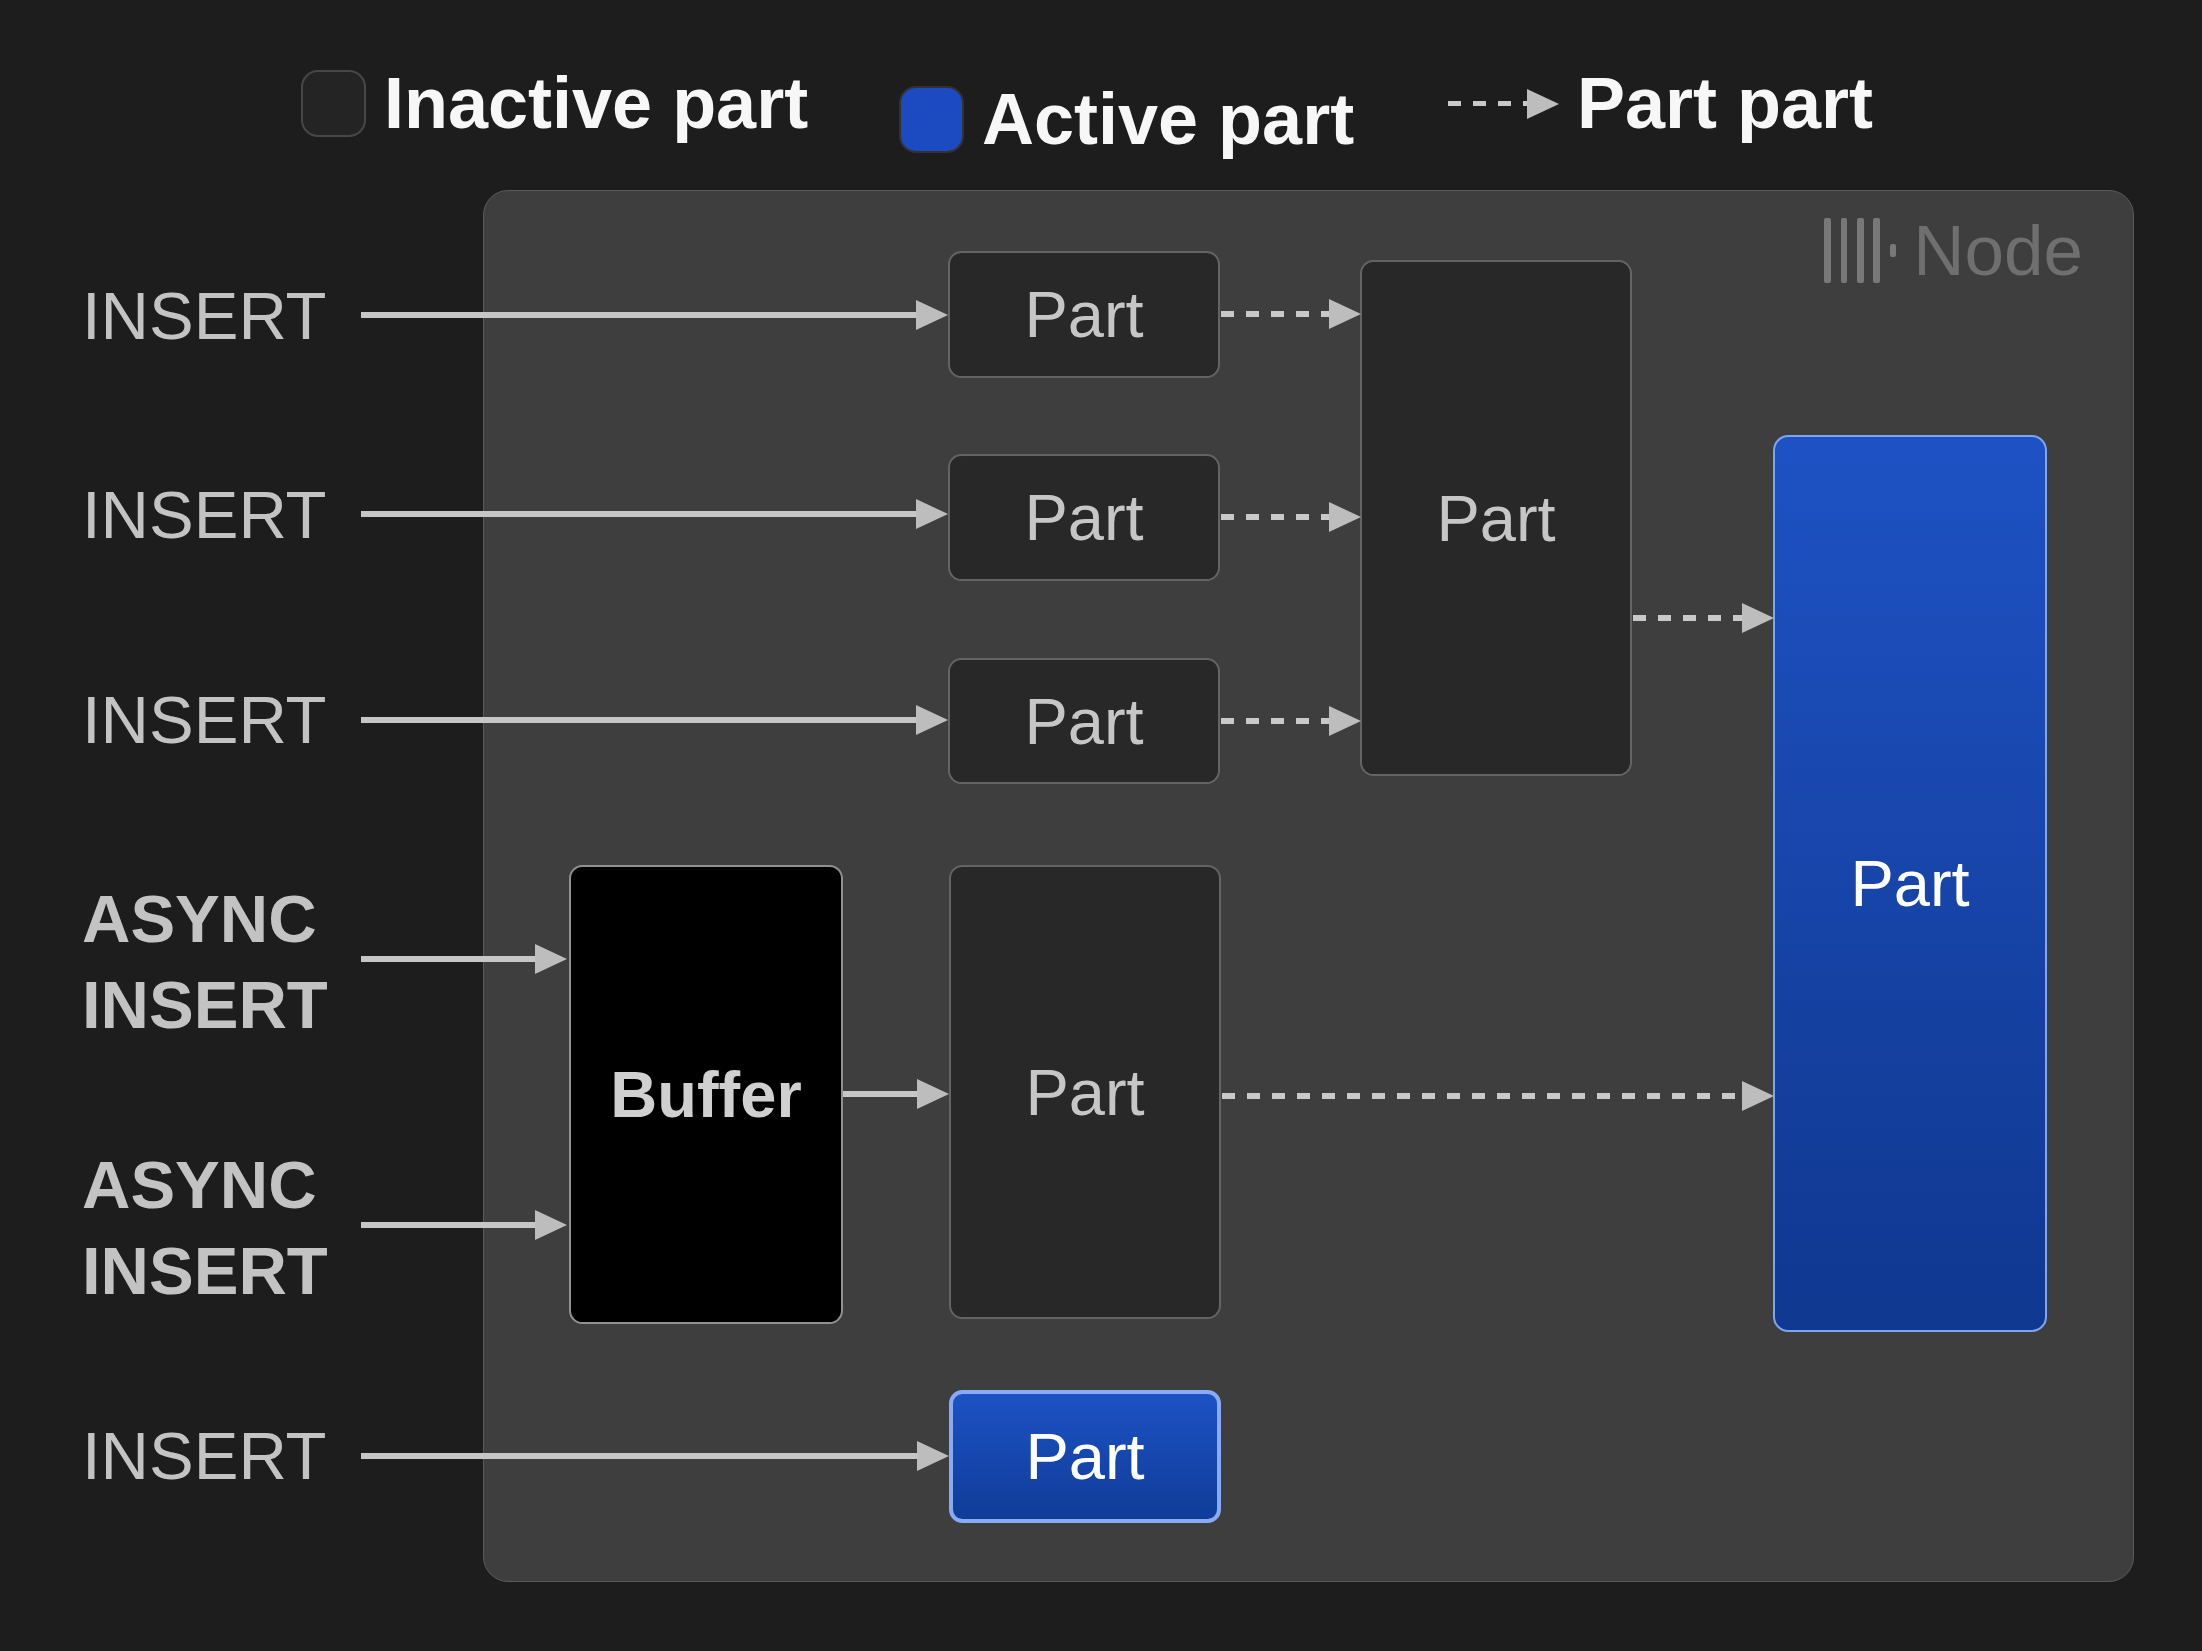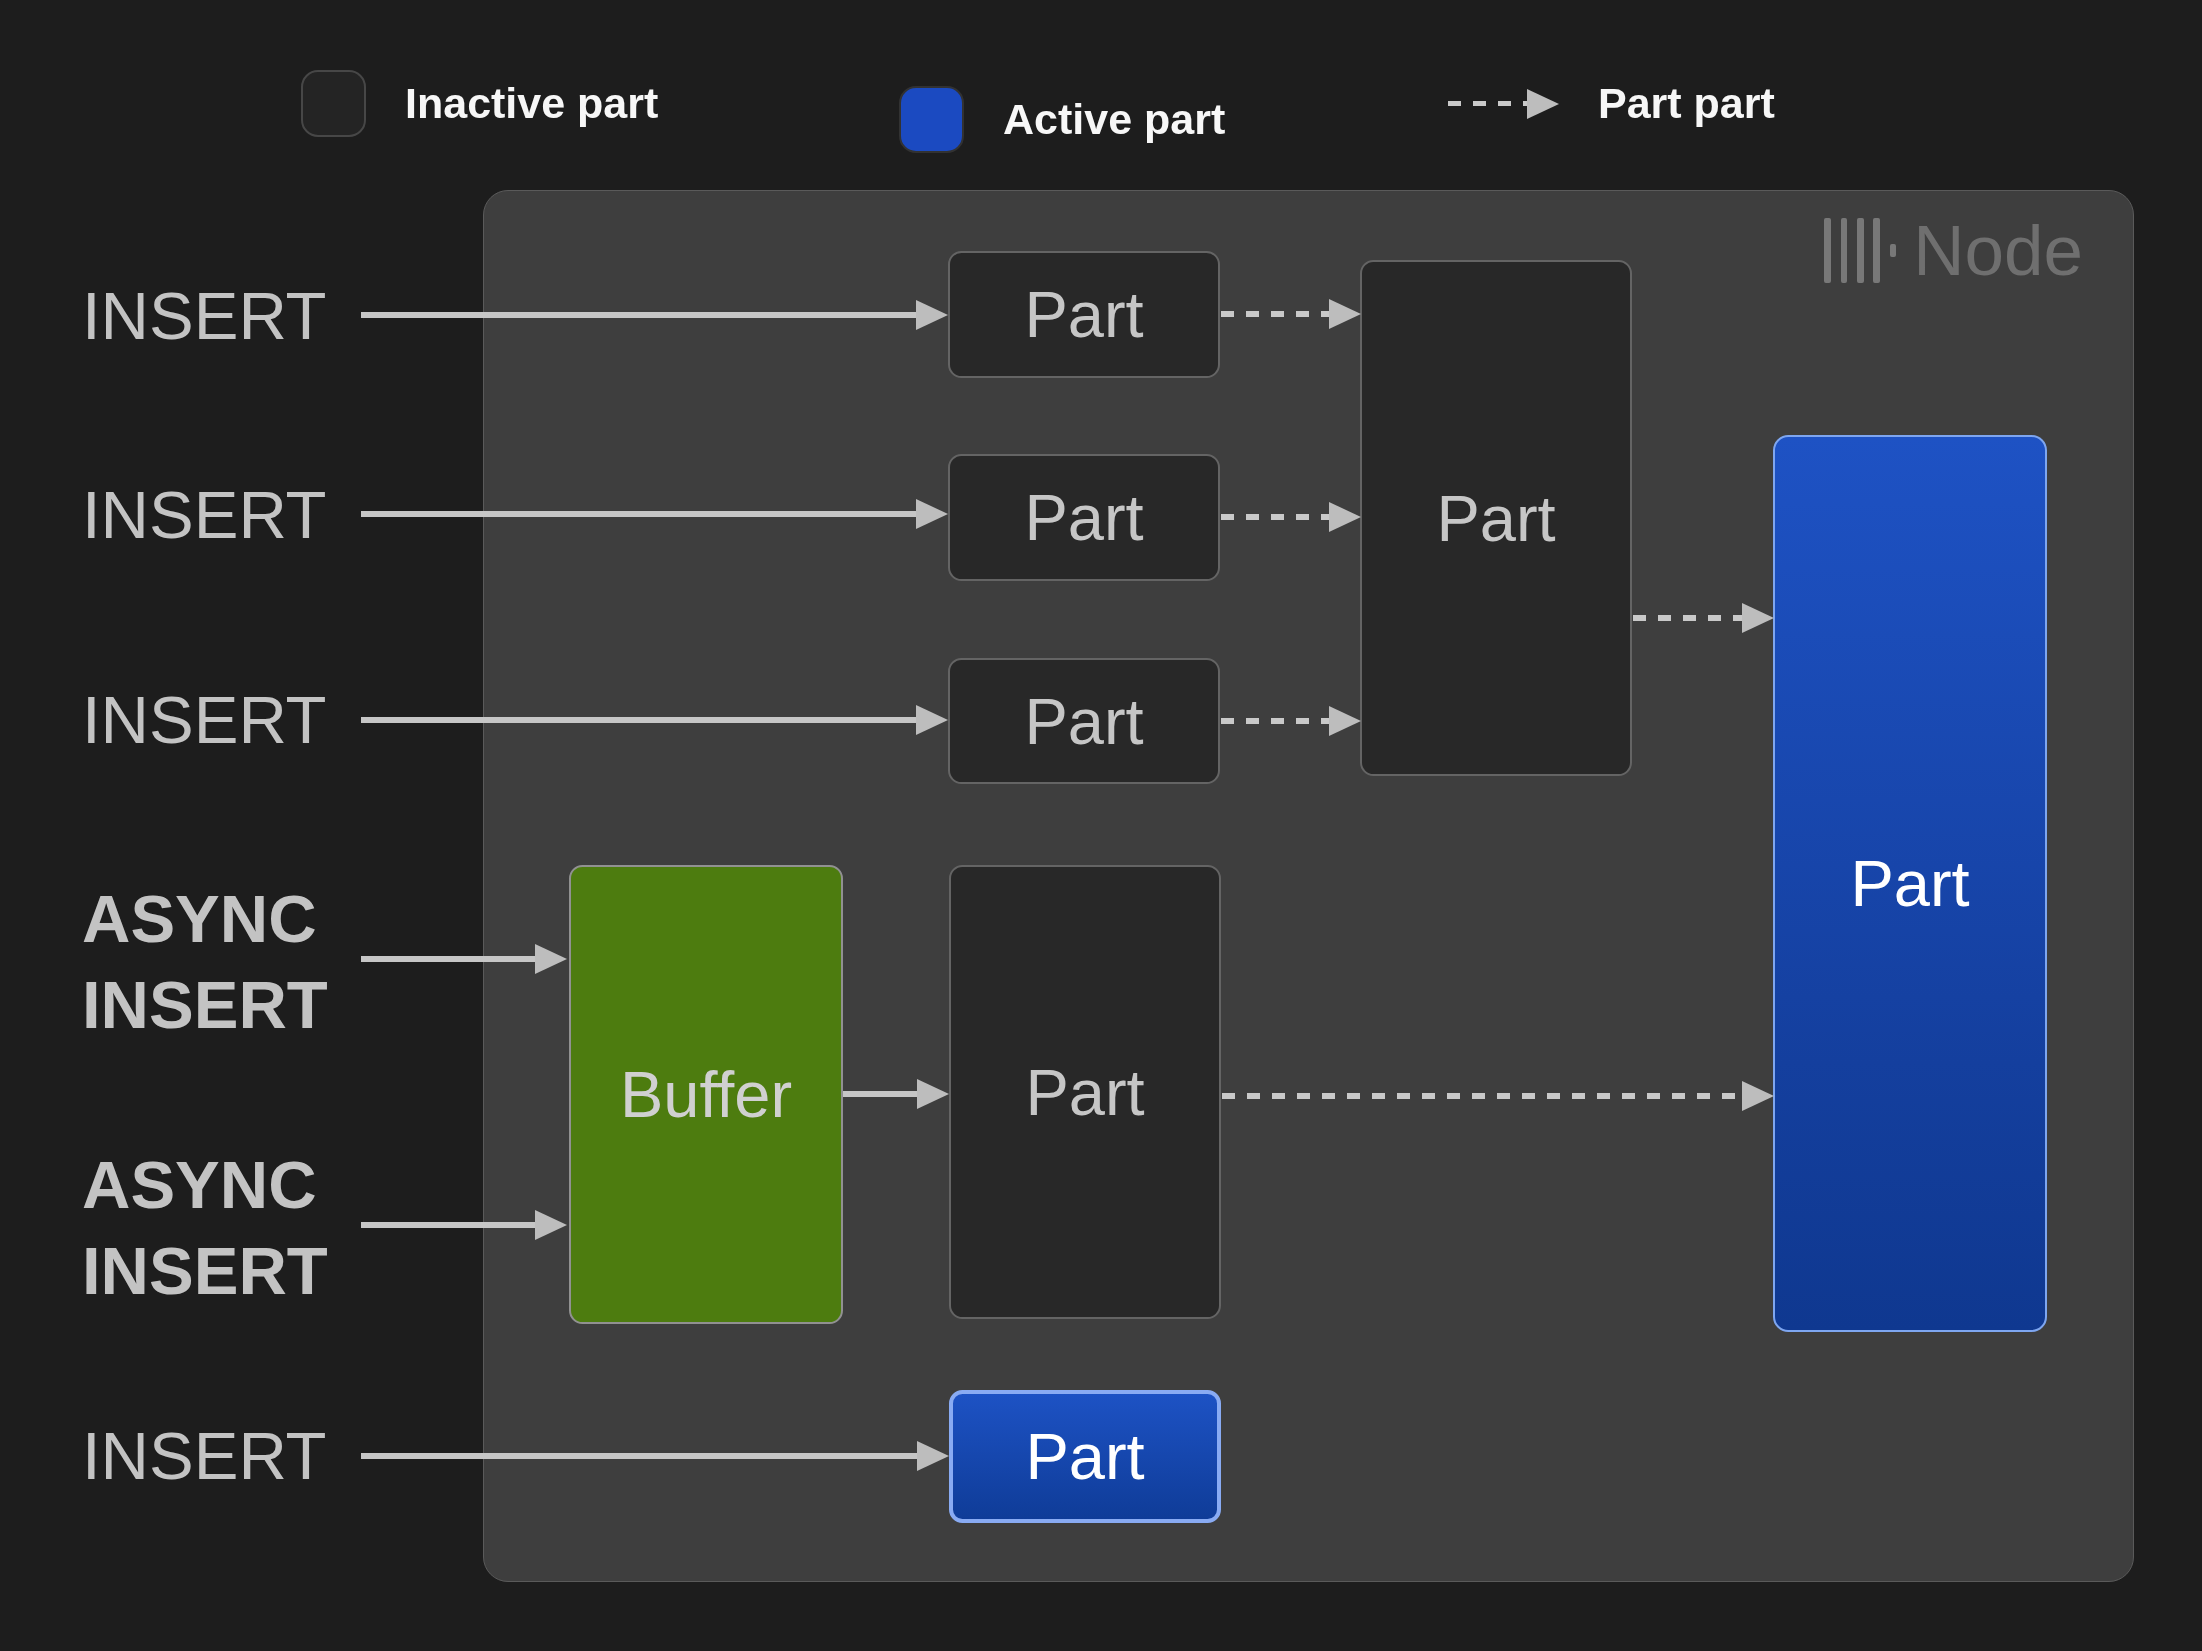--- a/index.html
+++ b/index.html
@@ -11,22 +11,22 @@
     position:relative;
   }
   .abs { position:absolute; }
 
   
   .legend-item { position:absolute; display:flex; align-items:center; height:69px; }
   .swatch { width:65px; height:67px; border-radius:17px; flex:0 0 auto; }
   .swatch.inactive { background:#242424; border:2.9px solid #474747; }
   .swatch.active   { background:#1b4ac1; border:2.9px solid #323232; }
   .legend-label {
-    color:#f7f7f7; font-size:43px; font-weight:600; line-height:69px;
-    margin-left:39px; white-space:nowrap;
+    color:#f7f7f7; font-size:72px; font-weight:600; line-height:69px;
+    margin-left:18px; white-space:nowrap;
   }
 
   
   .arrow { position:absolute; display:flex; align-items:center; height:32.5px; }
   .shaft { flex:1; height:5.7px; background:#c6c6c6; }
   .shaft.dashed {
     background:repeating-linear-gradient(90deg,#c9c9c9 0 13.4px,rgba(0,0,0,0) 13.4px 25px);
   }
   .head {
     width:0; height:0; flex:0 0 auto;
@@ -45,21 +45,21 @@
   .ch-logo .bar { width:6.7px; height:65px; background:#787878; border-radius:1.9px; }
   .ch-logo .bar.short { height:13.4px; }
   .node-title { color:#6f6f6f; font-size:71px; font-weight:500; line-height:65px; }
 
   
   .box {
     position:absolute; display:flex; align-items:center; justify-content:center;
     border-radius:13.4px; font-size:65px; font-weight:400;
   }
   .box.inactive { background:#282828; border:2.9px solid #646464; color:#c6c6c6; }
-  .box.buffer   { background:#4d7c0f; border:2.9px solid #919191; color:#d0d0d0; }
+  .box.buffer   { background:#000000; border:2.9px solid #919191; color:#d0d0d0;font-weight:bold; }
   .box.blue {
     background:linear-gradient(180deg,#1e52c4 0%,#143f9e 70%,#0f3890 100%);
     border:2.9px solid #7ea6f0; color:#ffffff; border-radius:15.3px;
   }
   .box.blue-small {
     background:linear-gradient(180deg,#1d52c4 0%,#0f3c98 100%);
     border:4.8px solid #89abf3; color:#ffffff; border-radius:13.4px;
   }
 
   

